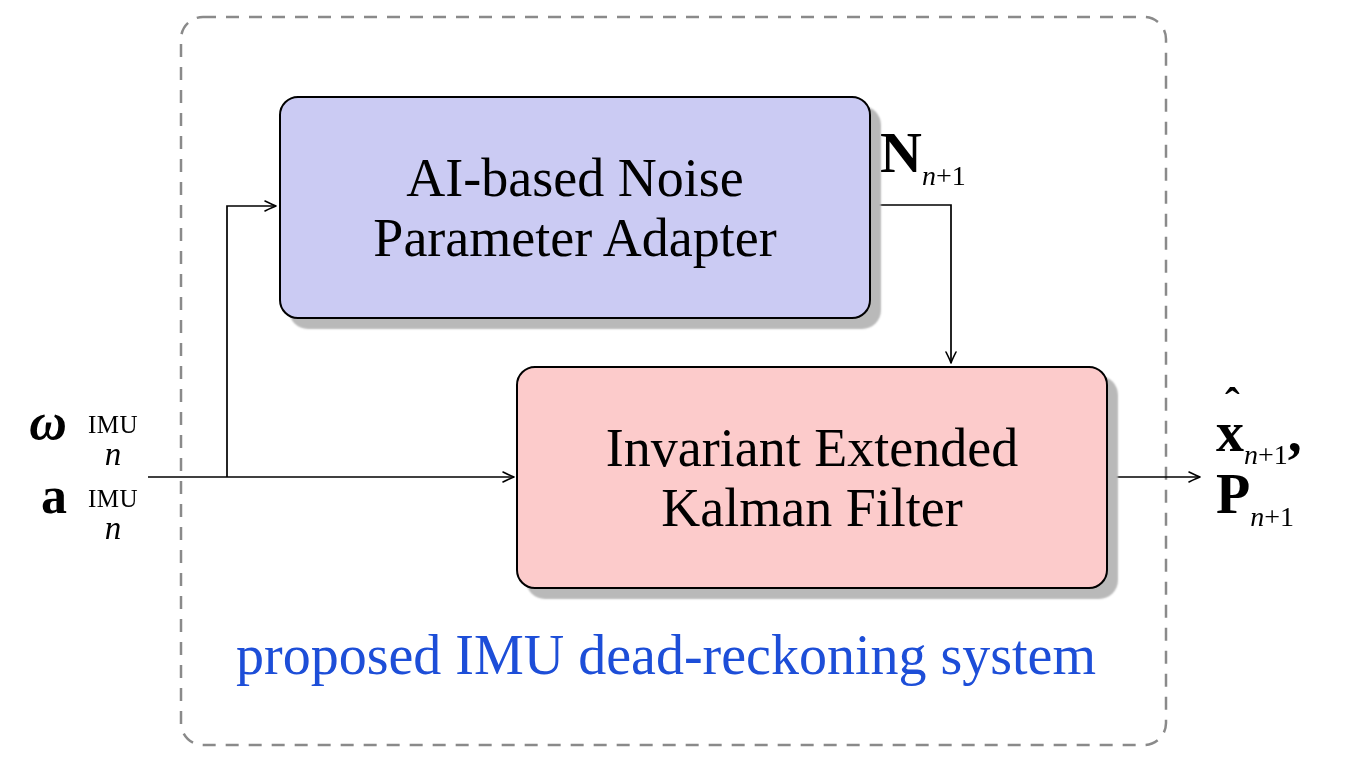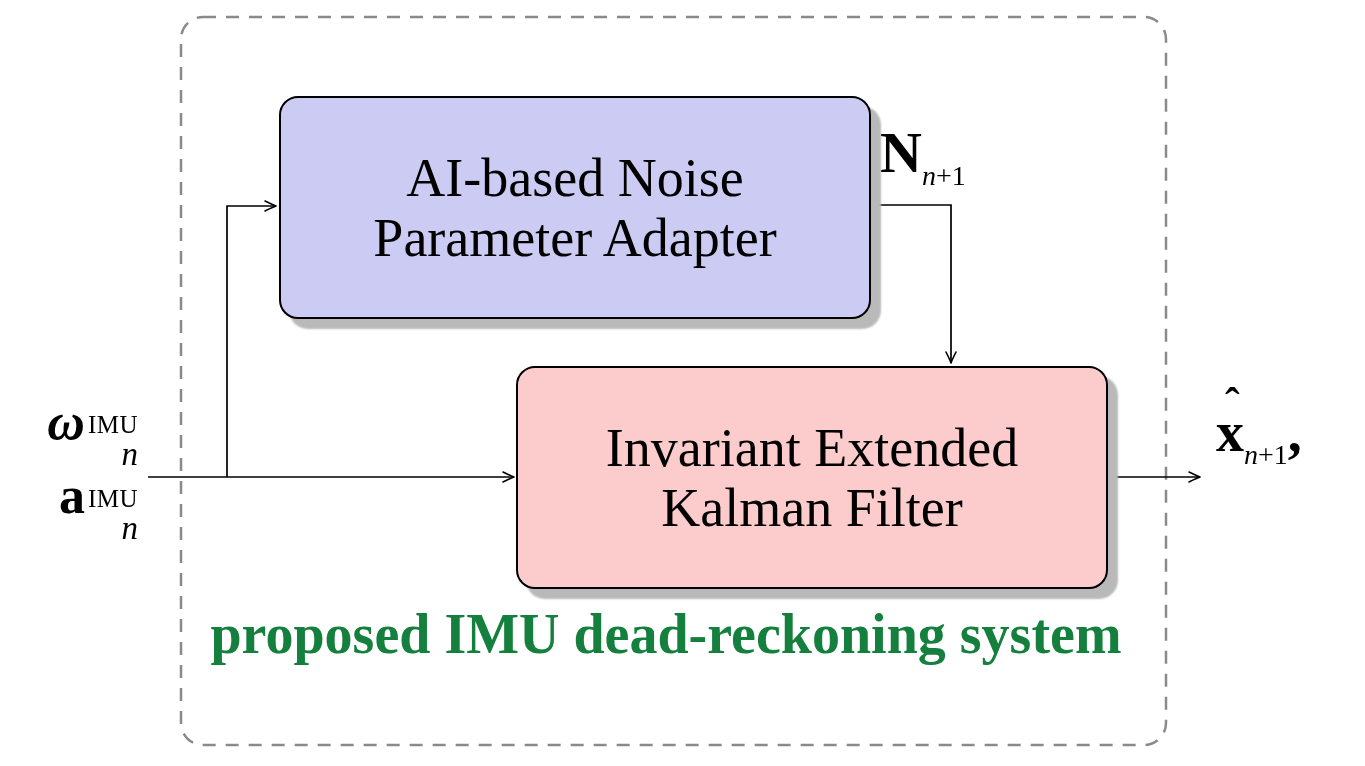--- a/index.html
+++ b/index.html
@@ -58,23 +58,23 @@
   
   .mbase {
     font-weight: bold;
     font-size: 52px;
     line-height: 1;
   }
   .mbase.ital { font-style: italic; }
   .mstack {
     display: inline-flex;
     flex-direction: column;
-    align-items: flex-end;
+    align-items: center;
     vertical-align: middle;
-    margin-left: 3px;
+    margin-left: 21px;
     transform: translateY(6px);
     line-height: 1;
   }
   .mstack .msup {
     font-size: 25px;
     font-weight: normal;
     letter-spacing: 0.5px;
     line-height: 1;
   }
   .mstack .msub {
@@ -117,28 +117,27 @@
     top: -22px;
     left: 9px;
     font-size: 44px;
     font-weight: bold;
     line-height: 1;
   }
   .msuffix { font-size: 56px; font-weight: bold; }
   
   #system-caption {
     position: absolute;
-    left: 166px; top: 603px;
+    left: 166px; top: 624px;
     width: 1000px;
     text-align: center;
     font-size: 56px;
     line-height: 62px;
-    color: #15803d;
+    color: #1d4ed8;
     z-index: 1;
-    font-weight: bold;
   }
 </style>
 </head>
 <body>
 
 <div id="canvas">
 
   <svg id="wires" viewBox="0 0 1365 766" xmlns="http://www.w3.org/2000/svg">
     <defs>
       <marker id="arrowhead" viewBox="0 0 14 14" refX="13" refY="7" markerWidth="14" markerHeight="14" markerUnits="userSpaceOnUse" orient="auto">
@@ -183,17 +182,20 @@
   </div>
 
   <div class="mathlabel" id="noise-label">
     <span class="mbase">N</span><span class="msub-inline"><span class="var">n</span><span class="rest">+1</span></span>
   </div>
 
   <div class="mathlabel" id="output-labels">
     <div class="outrow">
       <span class="hatwrap"><span class="hat">ˆ</span><span class="mbase">x</span></span><span class="msub-inline"><span class="var">n</span><span class="rest">+1</span></span><span class="msuffix">,</span>
     </div>
+    <div class="outrow">
+      <span class="mbase">P</span><span class="msub-inline"><span class="var">n</span><span class="rest">+1</span></span>
+    </div>
   </div>
 
   <div id="system-caption">proposed IMU dead-reckoning system</div>
 
 </div>
 
 </body></html>

